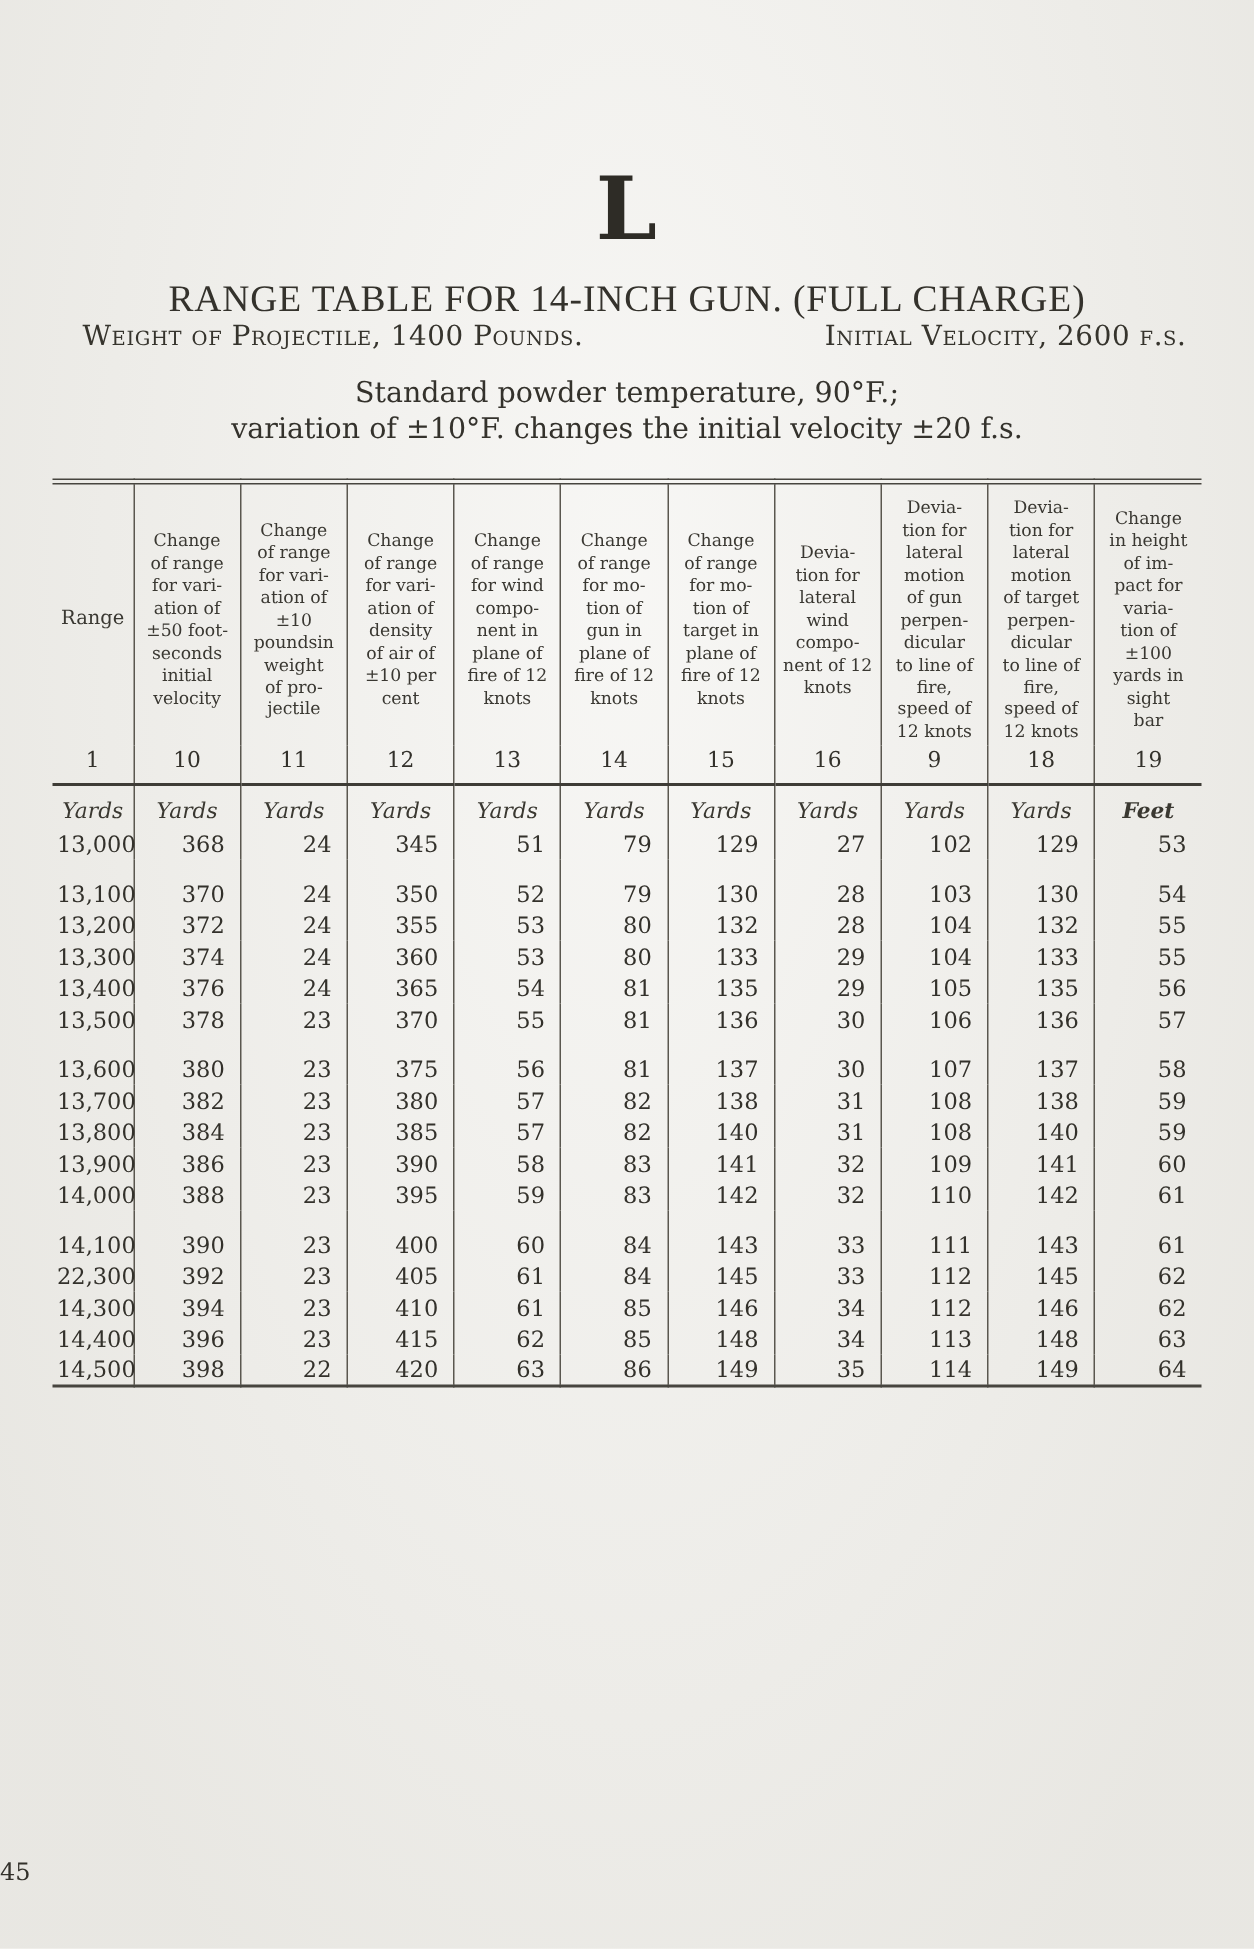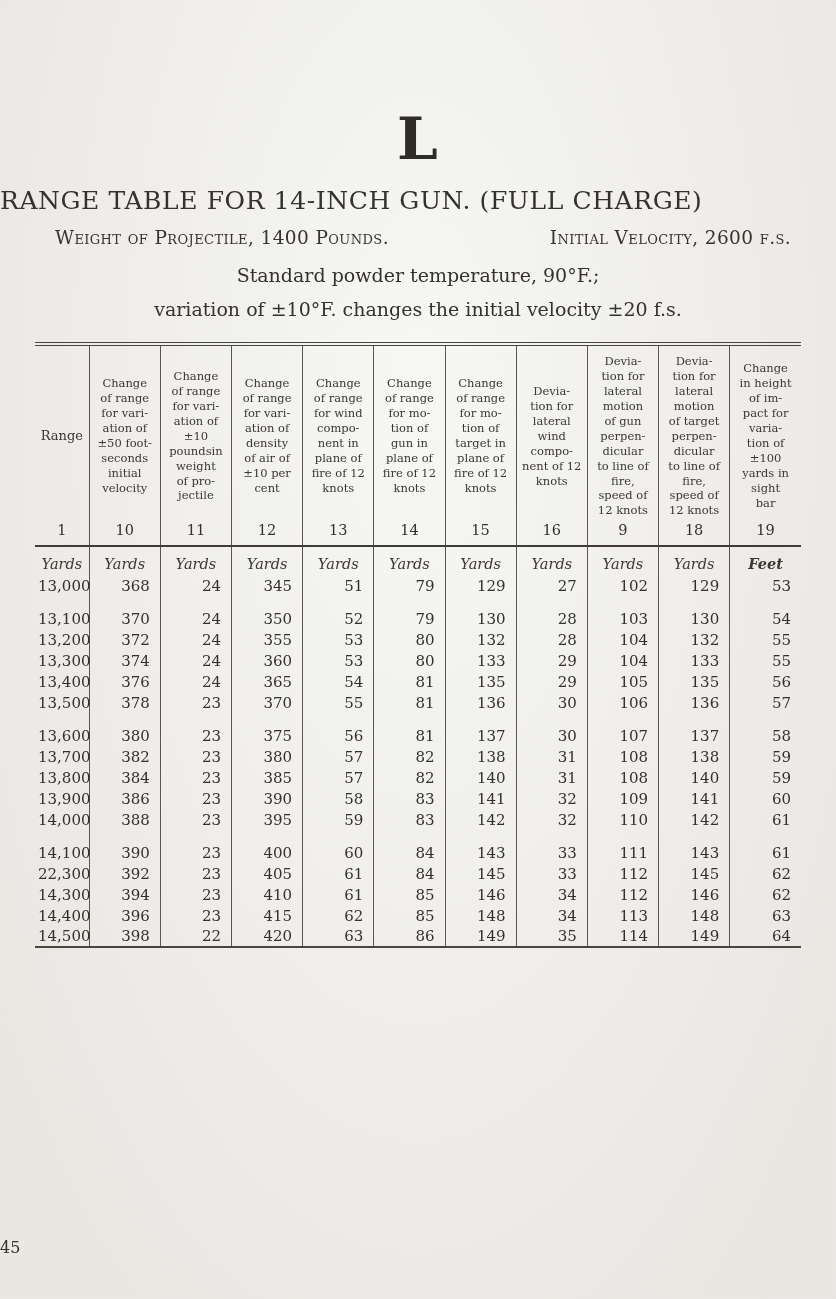--- a/index.html
+++ b/index.html
@@ -22,39 +22,41 @@
     padding-top: 110px;
     text-align: center;
     font-size: 58px;
     font-weight: bold;
     letter-spacing: 1px;
     line-height: 1;
     color: #2e2c26;
   }
   .doc-title {
     margin-top: 18px;
+    text-align: center;
     font-size: 25px;
     font-weight: normal;
     letter-spacing: 0.6px;
     color: #34322c;
+    font-family: Liberation Serif, serif;
   }
   .subtitle-row {
     display: flex;
     justify-content: space-between;
-    margin: 12px 45px 0 55px;
+    margin: 0 45px 0 55px;
     font-size: 18.5px;
     font-variant: small-caps;
     letter-spacing: 0.4px;
     color: #36342d;
     gap: 32px;
   }
   .note {
     text-align: center;
     font-size: 19px;
-    margin-top: 12px;
+    margin-top: 2px;
     color: #34322c;
   }
   .note.first { margin-top: 16px; }
 
   table.range-table {
     border-collapse: collapse;
     table-layout: fixed;
     margin: 22px 0 0 35px;
     width: 766px;
     border-top: 4px double #47453f;

